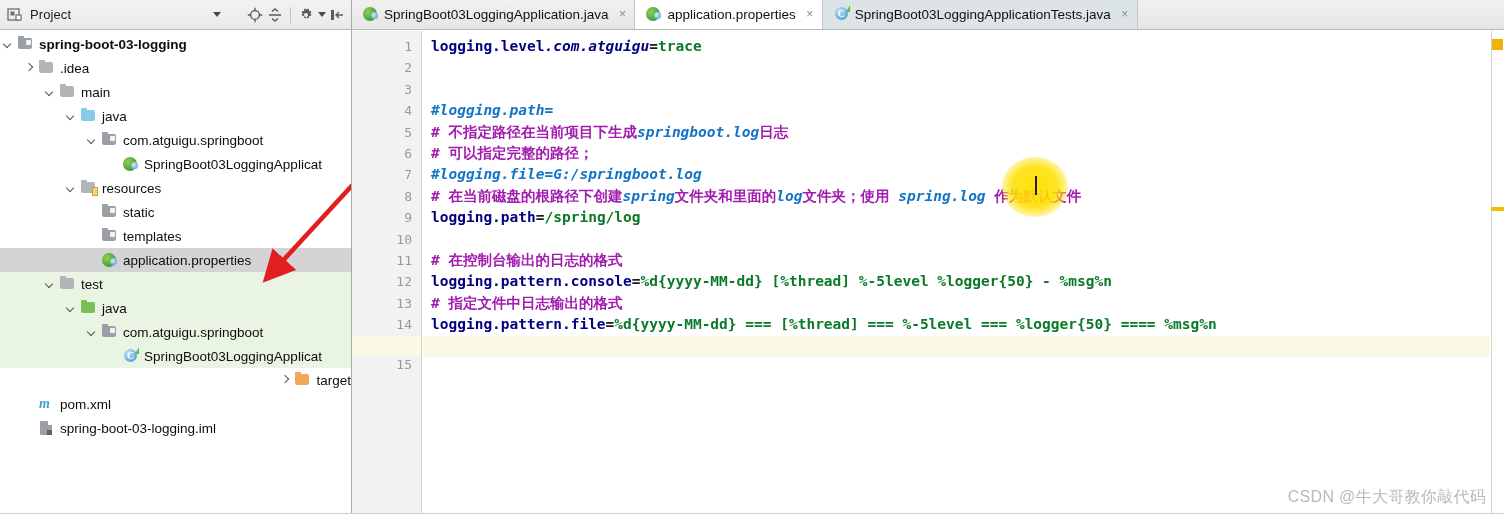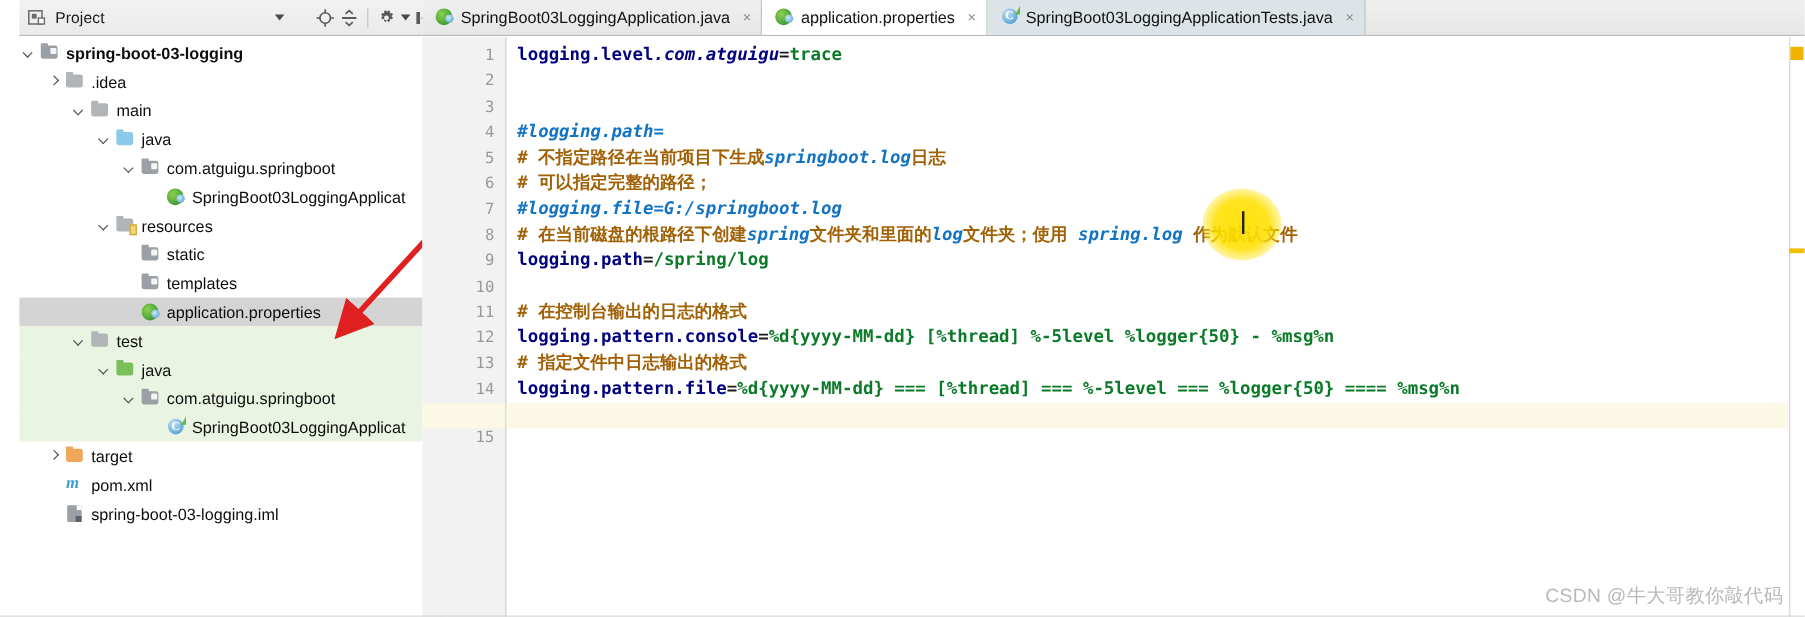--- a/index.html
+++ b/index.html
@@ -6,21 +6,21 @@
   html, body {
     width: 1504px; height: 514px;
     overflow: hidden;
     background: #ffffff;
     font-family: "Liberation Sans", "DejaVu Sans", sans-serif;
   }
   #app { position: relative; width: 1504px; height: 514px; }
 
   
   #left-panel {
-    position: absolute; left: 16px; top: 0;
+    position: absolute; left: 0; top: 0;
     width: 352px; height: 514px;
     background: #ffffff;
     border-right: 1px solid #a9a9a9;
     overflow: hidden;
   }
   #project-toolbar {
     position: relative;
     height: 30px;
     background: linear-gradient(to bottom, #f2f2f2 0%, #eaeaea 100%);
     border-bottom: 1px solid #b8b8b8;
@@ -209,21 +209,21 @@
     font-family: "DejaVu Sans Mono", "Liberation Mono", monospace;
     font-size: 14.5px;
     white-space: nowrap;
   }
   .cur-line-bg { position:absolute; left:0; right:0; height:21.4px; background:#fcf8e6; }
   .k-key    { color:#000080; font-weight:bold; }
   .k-key-i  { color:#000080; font-weight:bold; font-style:italic; }
   .k-eq     { color:#1a1a1a; font-weight:bold; }
   .k-val    { color:#0a7a28; font-weight:bold; }
   .k-cmt    { color:#1273c4; font-weight:bold; font-style:italic; }
-  .k-cmt-n  { color:#a16207; font-weight:bold; font-style:normal; }
+  .k-cmt-n  { color:#a21caf; font-weight:bold; font-style:normal; }
 
   
   #blob {
     position:absolute; left:650px; top:157px; width:66px; height:60px;
     border-radius:50%;
     background: radial-gradient(ellipse at center, rgba(255,224,0,0.95) 0%, rgba(255,224,0,0.88) 48%, rgba(255,230,40,0.35) 72%, rgba(255,235,70,0) 100%);
     pointer-events:none;
   }
   #caret-blob {
     position:absolute; left:683px; top:176px; width:1.5px; height:19px; background:#222;
@@ -399,21 +399,21 @@
             </span>
             <span class="label">com.atguigu.springboot</span>
           </div>
           <div class="row green" style="padding-left: 107px;">
             <span class="arrow"></span>
             <span class="ico">
               <span class="javac-ico">C</span>
             </span>
             <span class="label">SpringBoot03LoggingApplicat</span>
           </div>
-          <div class="row" style="padding-left: 23px;">
+          <div class="row" style="padding-left: 23px; justify-content: flex-end;">
             <span class="arrow closed"></span>
             <span class="ico">
               <span class="fold fold-orange"></span>
             </span>
             <span class="label">target</span>
           </div>
           <div class="row" style="padding-left: 23px;">
             <span class="arrow"></span>
             <span class="ico">
               <span class="m-ico">m</span>

